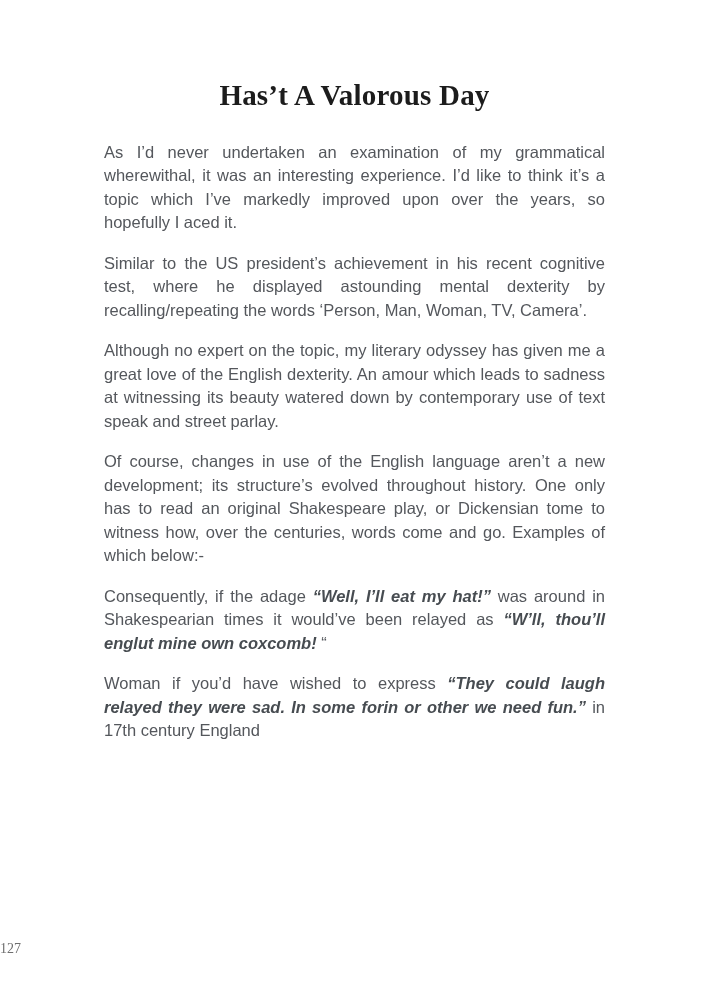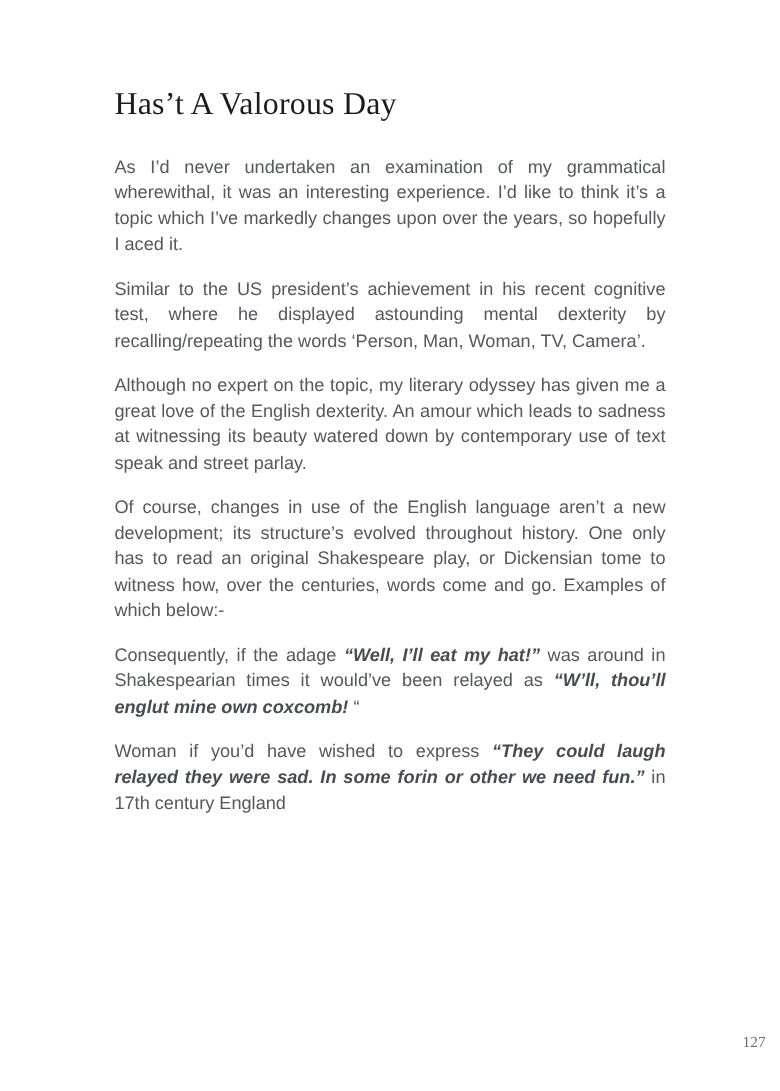--- a/index.html
+++ b/index.html
@@ -12,24 +12,24 @@
     width: 709px;
     height: 992px;
     background: var(--background, #ffffff);
     box-sizing: border-box;
     padding: 78px 104px 0 104px;
     font-family: "Liberation Sans", sans-serif;
     overflow: hidden;
   }
   .title {
     font-family: "Liberation Serif", serif;
-    font-weight: 400;
+    font-weight: 700;
     font-size: 29px;
     line-height: 1.2;
-    text-align: left;
+    text-align: center;
     color: var(--title, #1c1c1c);
     margin: 0 0 28px 0;
     letter-spacing: 0.2px;
   }
   .article-body p {
     margin: 0 0 17px 0;
     font-size: 16.5px;
     line-height: 23.5px;
     color: var(--body-text, #54575c);
     text-align: justify;
@@ -38,34 +38,34 @@
   .article-body p span.bi {
     font-weight: 700;
     font-style: italic;
     color: var(--body-text-bold, #474c51);
   }
   .page-number {
     position: absolute;
     left: 0;
     right: 13px;
     top: 941px;
-    text-align: right;
+    text-align: left;
     font-family: "Liberation Serif", serif;
     font-size: 14px;
     color: var(--page-number, #6e6e6e);
   }
 </style>
 </head>
 <body>
 
 <div class="page">
   <h1 class="title">Has’t A Valorous Day</h1>
 
   <div class="article-body" id="paragraphs">
-      <p><span>As I’d never undertaken an examination of my grammatical wherewithal, it was an interesting experience. I’d like to think it’s a topic which I’ve markedly changes upon over the years, so hopefully I aced it.</span></p>
+      <p><span>As I’d never undertaken an examination of my grammatical wherewithal, it was an interesting experience. I’d like to think it’s a topic which I’ve markedly improved upon over the years, so hopefully I aced it.</span></p>
       <p><span>Similar to the US president’s achievement in his recent cognitive test, where he displayed astounding mental dexterity by recalling/repeating the words ‘Person, Man, Woman, TV, Camera’.</span></p>
       <p><span>Although no expert on the topic, my literary odyssey has given me a great love of the English dexterity. An amour which leads to sadness at witnessing its beauty watered down by contemporary use of text speak and street parlay.</span></p>
       <p><span>Of course, changes in use of the English language aren’t a new development; its structure’s evolved throughout history. One only has to read an original Shakespeare play, or Dickensian tome to witness how, over the centuries, words come and go. Examples of which below:-</span></p>
       <p><span>Consequently, if the adage </span><span class="bi">“Well, I’ll eat my hat!”</span><span> was around in Shakespearian times it would’ve been relayed as </span><span class="bi">“W’ll, thou’ll englut mine own coxcomb!</span><span> “</span></p>
       <p><span>Woman if you’d have wished to express </span><span class="bi">“They could laugh relayed they were sad. In some forin or other we need fun.”</span><span> in 17th century England</span></p>
     </div>
 
   <div class="page-number">127</div>
 </div>
 

